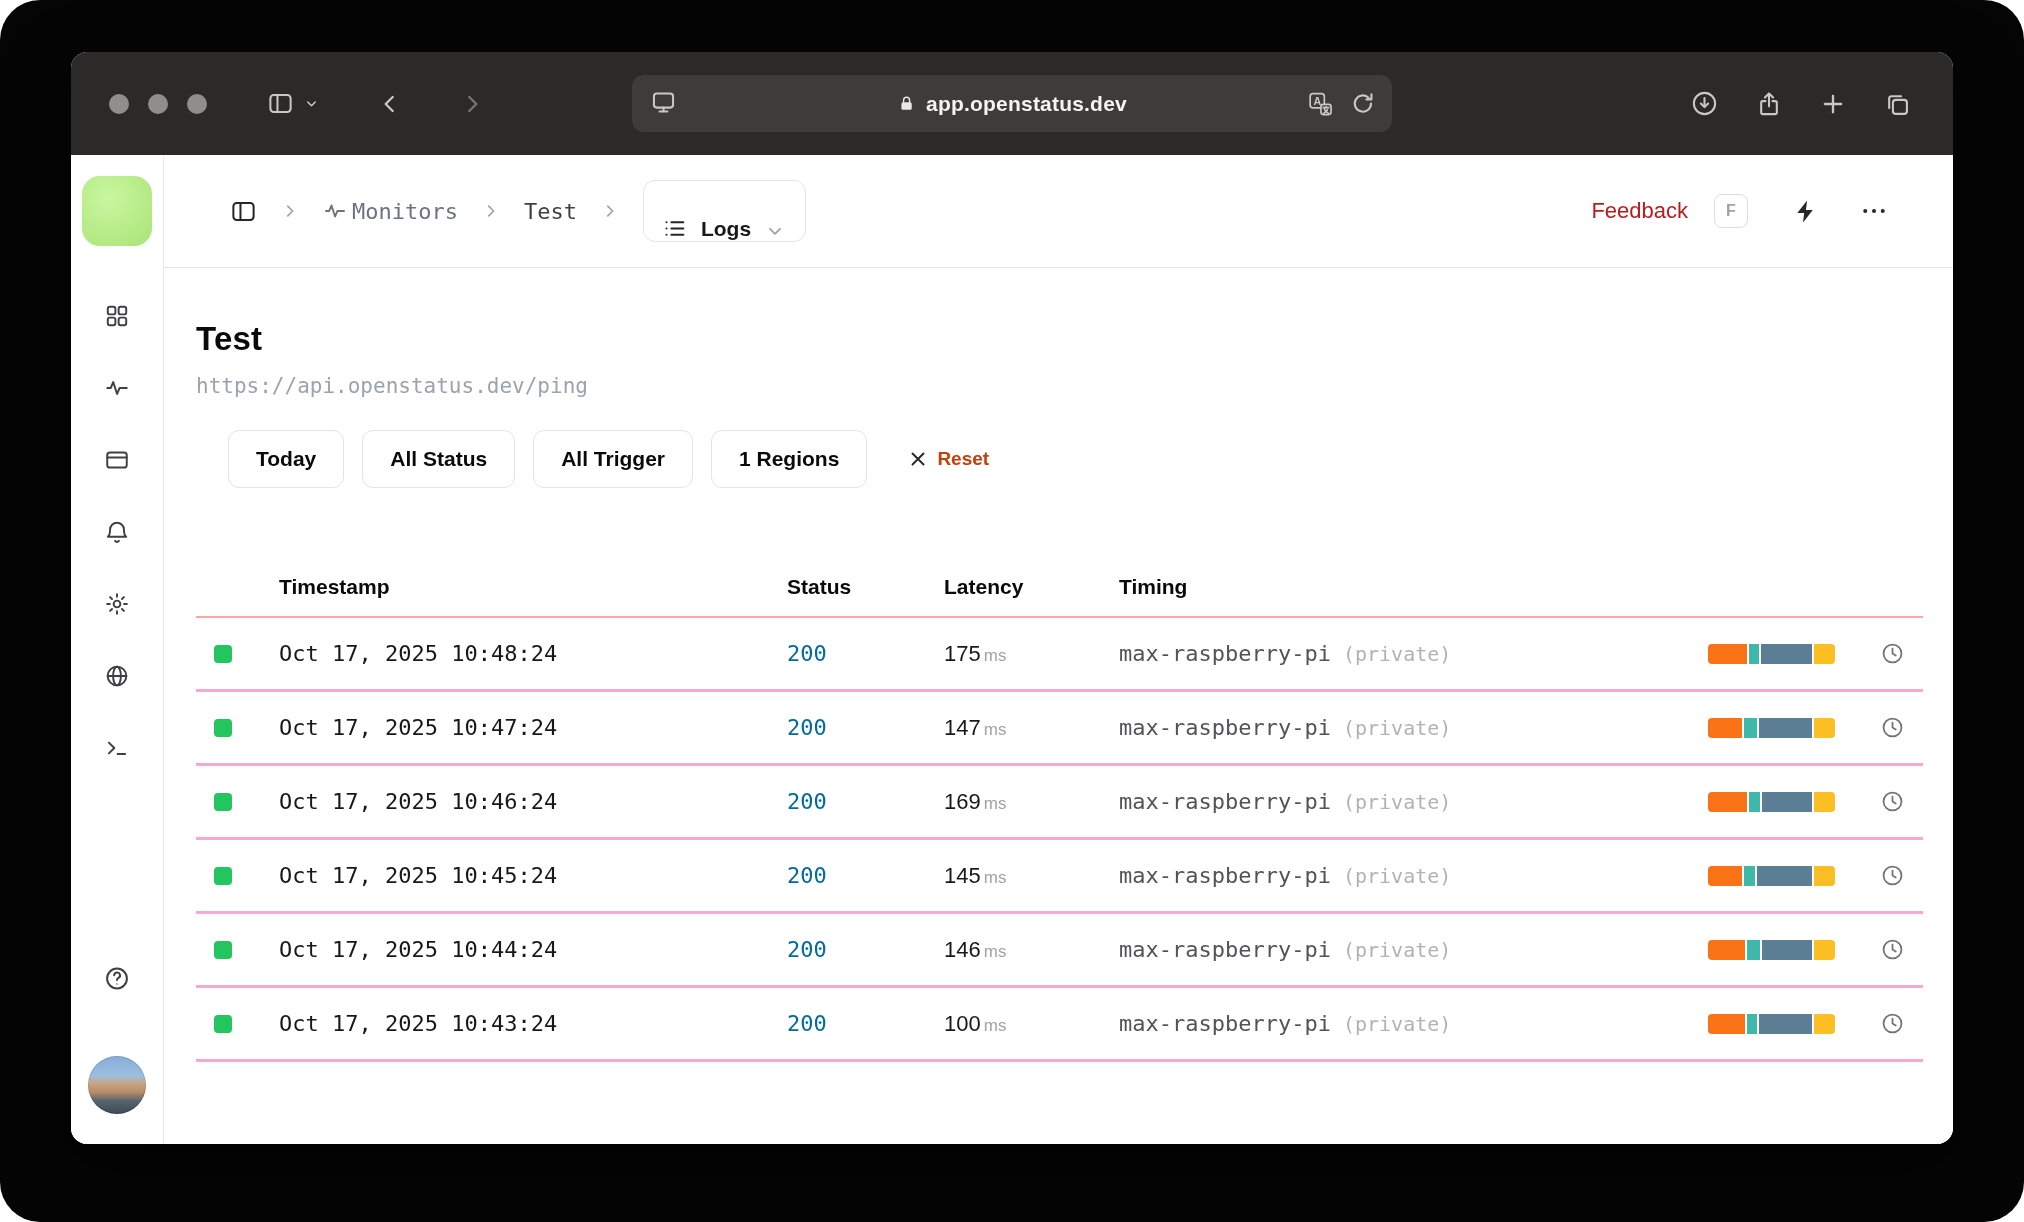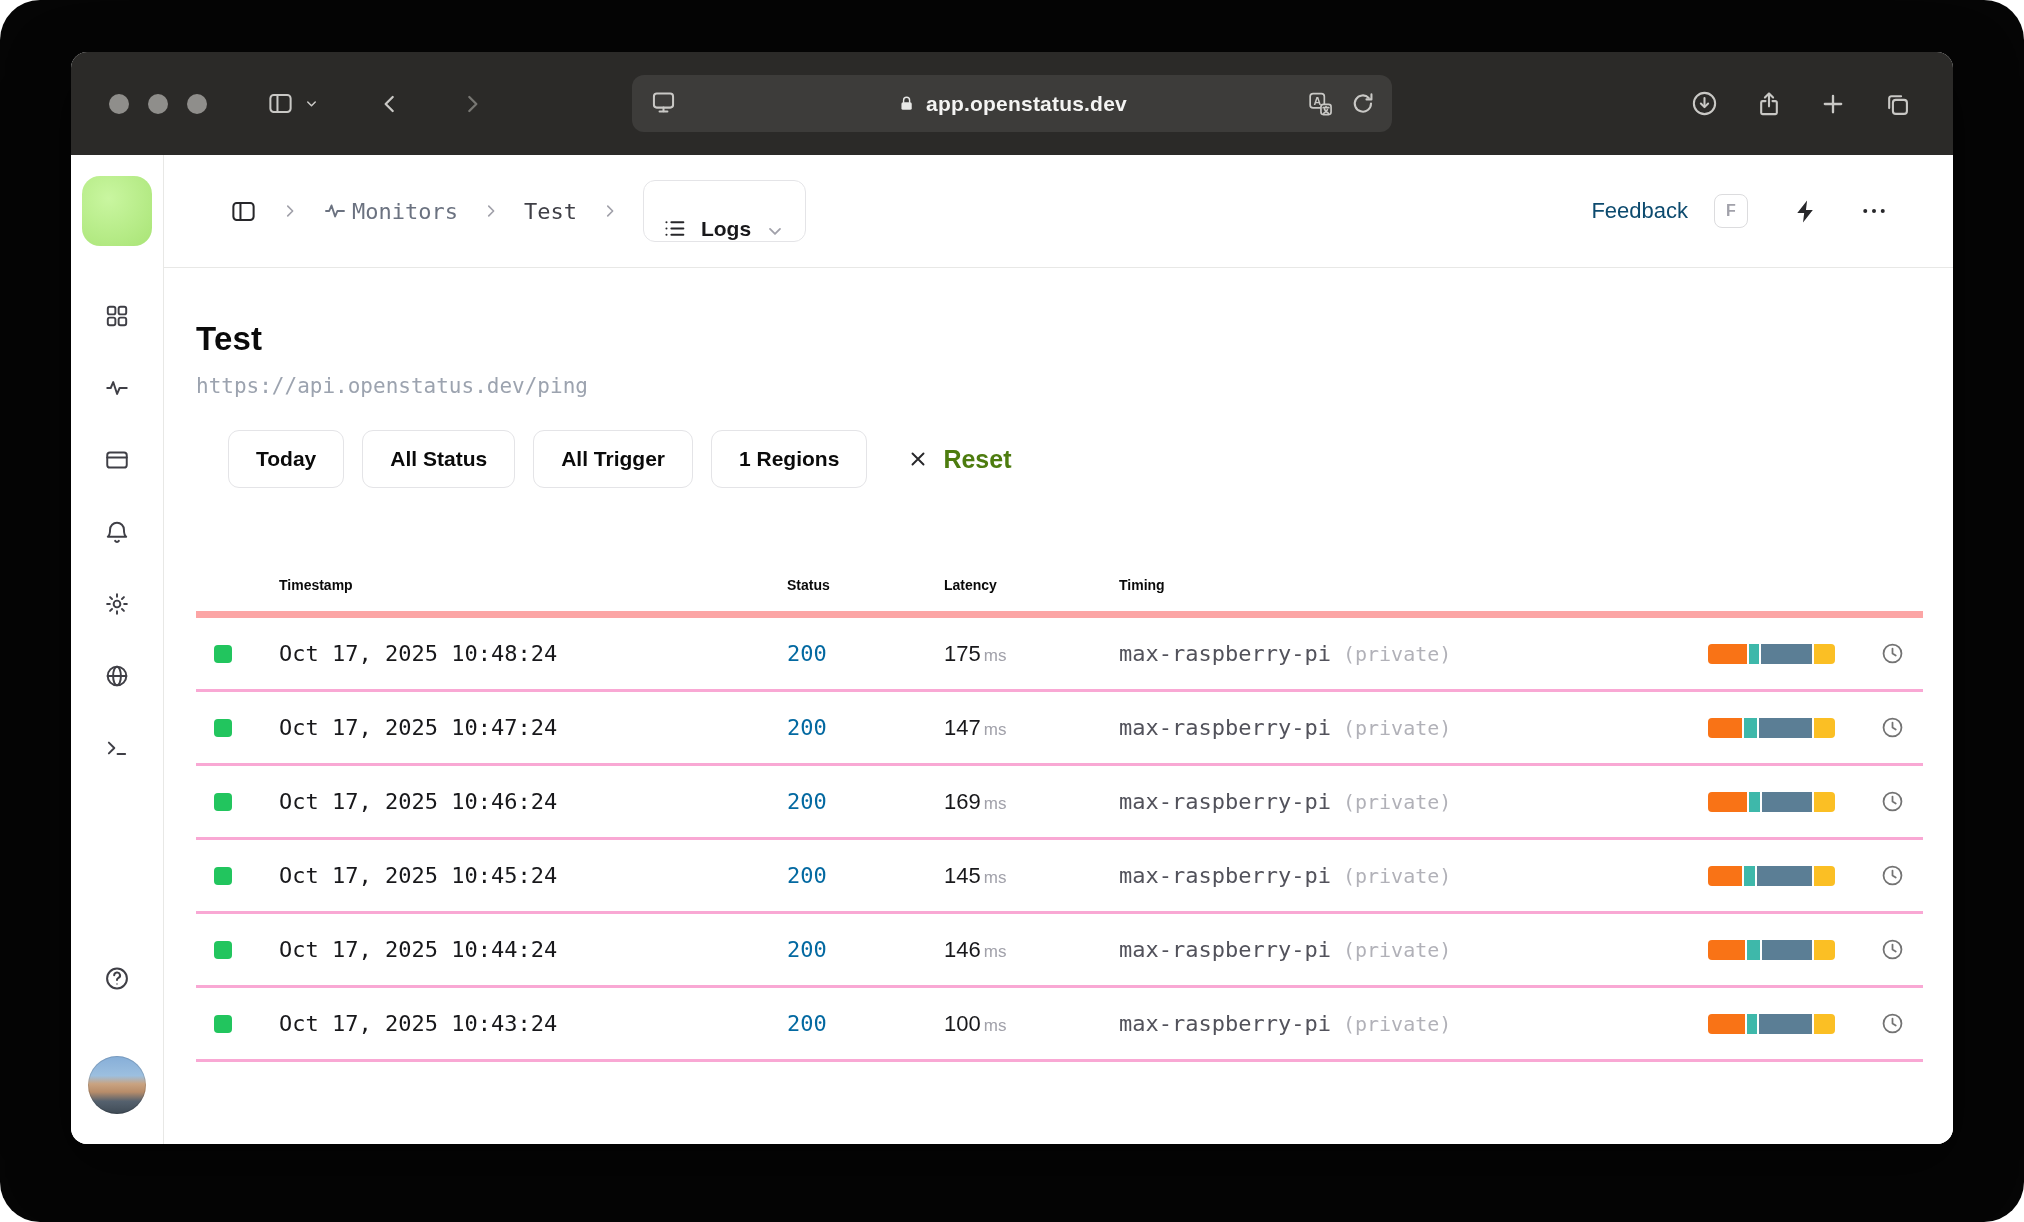--- a/index.html
+++ b/index.html
@@ -39,36 +39,36 @@
   .main-header{height:113px;border-bottom:1px solid #e8e8e6;display:flex;align-items:center;padding:0 64px 0 66px;}
   .crumbs{display:flex;align-items:center;gap:24px;}
   .crumb-sep{color:#a1a1aa;display:inline-flex;}
   .crumb{display:flex;align-items:center;gap:5px;font-family:var(--mono);font-size:22px;color:#6b7280;white-space:nowrap;}
   .crumb.current{color:#3f3f46;}
   .crumb .cic{display:inline-flex;color:#6b7280;}
   .toggle-ic{color:#27272a;display:inline-flex;}
   .logs-btn{display:flex;align-items:flex-end;gap:14px;border:1.5px solid #e4e4e7;border-radius:12px;height:62px;padding:0 20px 0 18px;background:#fff;color:#18181b;font-size:21px;font-weight:600;}
   .logs-btn .chev{color:#a1a1aa;display:inline-flex;}
   .hdr-right{margin-left:auto;display:flex;align-items:center;gap:26px;}
-  .feedback{font-size:22px;color:#0c4a6e;text-align:right;}
+  .feedback{font-size:22px;color:#b91c1c;text-align:right;}
   .kbd{width:34px;height:34px;border:1.5px solid #dcdcde;border-radius:8px;color:#a1a1aa;font-size:16px;font-weight:600;display:inline-flex;align-items:center;justify-content:center;}
   .bolt{color:#27272a;display:inline-flex;margin-left:18px;}
   .more{color:#27272a;display:inline-flex;margin-left:14px;}
   
   .content-body{padding:52px 30px 0 32px;}
   .page-title{font-size:33px;font-weight:700;color:#0a0a0a;letter-spacing:.2px;}
   .endpoint{margin-top:16px;font-family:var(--mono);font-size:21px;color:#9ca3af;}
   .filters{display:flex;align-items:center;margin-top:32px;padding-left:32px;}
   .chip{height:58px;padding:0 27px;border:1.5px solid #e4e4e7;border-radius:11px;background:#fff;display:inline-flex;align-items:center;font-size:21px;font-weight:600;color:#0a0a0a;margin-right:18px;white-space:nowrap;}
-  .reset-btn{display:inline-flex;align-items:center;gap:14px;margin-left:22px;font-size:25px;font-weight:600;color:#4d7c0f;background:none;border:none;}
+  .reset-btn{display:inline-flex;align-items:center;gap:8px;margin-left:22px;font-size:19px;font-weight:600;color:#c2410c;background:none;border:none;}
   .reset-btn .xic{display:inline-flex;color:#27272a;}
   
   .table{margin-top:70px;}
   .tgrid{display:grid;grid-template-columns:83px 508px 157px 175px 589px 154px 1fr;align-items:center;}
-  .thead{height:60px;border-bottom:7px solid #fca5a5;font-size:14px;font-weight:700;color:#0a0a0a;}
+  .thead{height:60px;border-bottom:2px solid #fca5a5;font-size:21px;font-weight:700;color:#0a0a0a;}
   .log-row{height:74px;border-bottom:3px solid #f9a8d4;}
   .ok-square{width:18px;height:18px;border-radius:4px;background:#22c55e;margin-left:18px;display:block;}
   .ts{font-family:var(--mono);font-size:22px;color:#18181b;white-space:nowrap;}
   .status{font-family:var(--mono);font-size:22px;color:#0369a1;}
   .lat{font-size:22px;color:#18181b;display:flex;align-items:baseline;}
   .lat .unit{font-size:17px;color:#a1a1aa;margin-left:3px;}
   .region{font-family:var(--mono);font-size:22px;color:#52525b;white-space:nowrap;}
   .region .rnote{font-size:20px;color:#b1b1b8;margin-left:12px;}
   .timing-bar{width:127px;height:20px;display:flex;gap:2px;border-radius:4px;overflow:hidden;}
   .timing-bar .seg{height:100%;flex-grow:1;}

